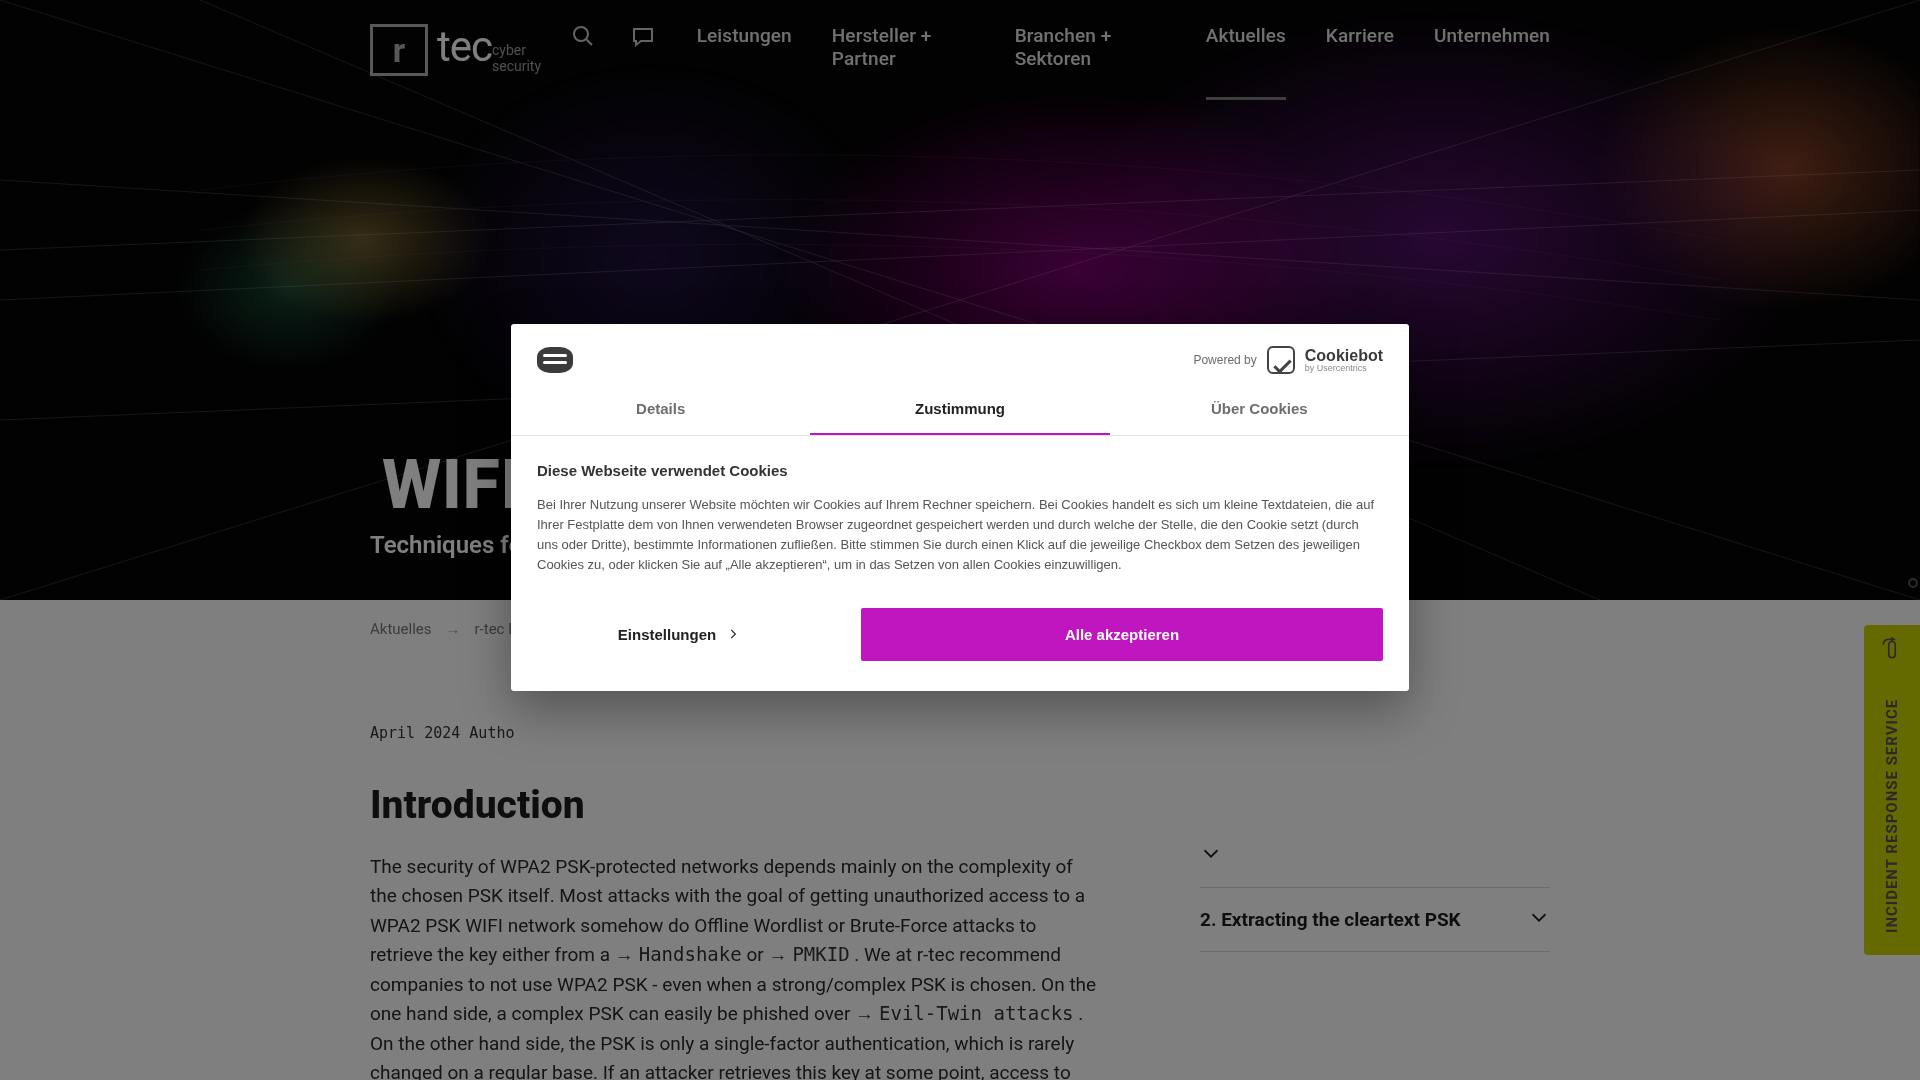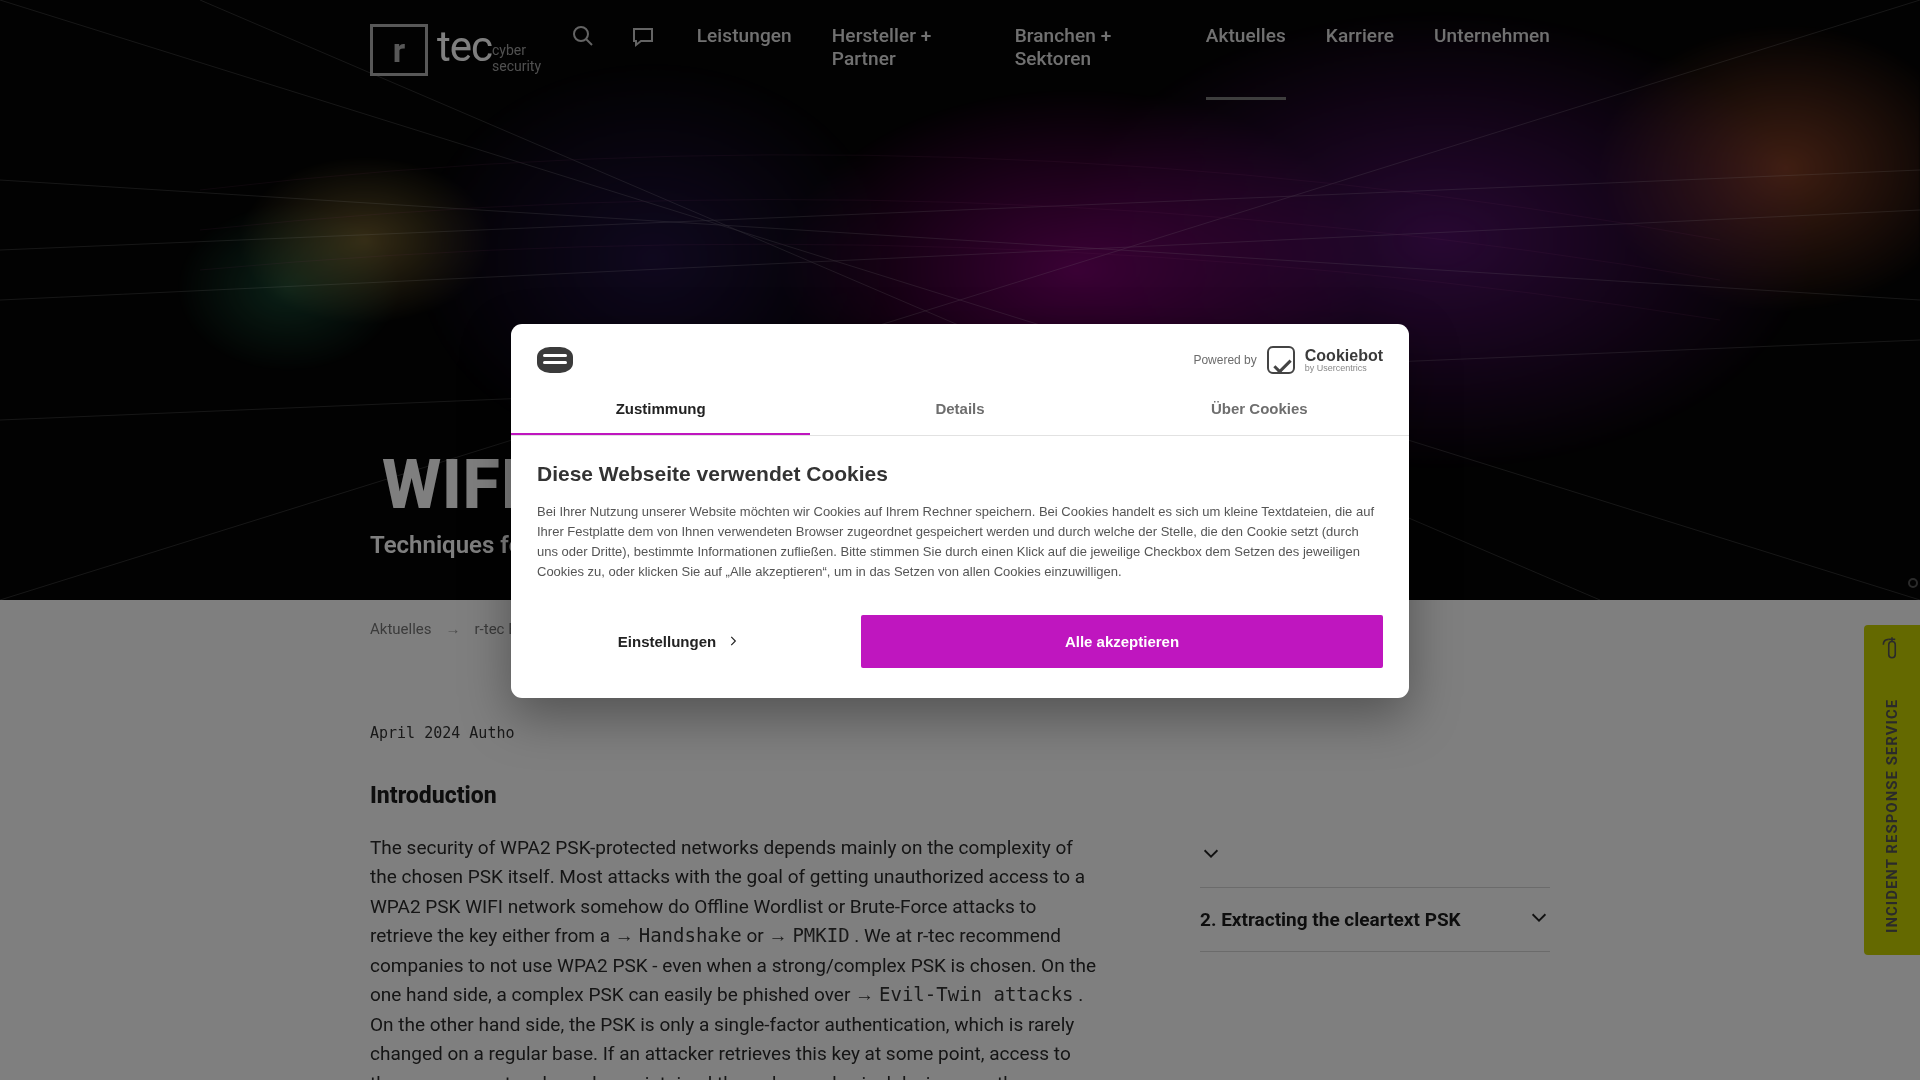--- a/index.html
+++ b/index.html
@@ -101,21 +101,21 @@
   display:flex; gap:14px; align-items:center;
 }
 .breadcrumb .arrow { color:#999; }
 
 
 .main {
   display:flex; padding: 86px 370px 0; gap: 100px;
 }
 .article { flex:1; max-width: 790px; }
 .meta-line { font-family: ui-monospace, "SFMono-Regular", Menlo, monospace; font-size:15px; color:#333; }
-.article h2 { font-size: 23px; font-weight: 800; color:#1d1d1d; margin-top: 40px; margin-bottom: 24px; }
+.article h2 { font-size: 39px; font-weight: 800; color:#1d1d1d; margin-top: 40px; margin-bottom: 24px; }
 .article p { font-size: 19px; line-height: 1.55; color:#2a2a2a; }
 .inline-link { color:#333; text-decoration:none; display:inline-flex; align-items:center; gap:5px; font-family: ui-monospace, monospace;}
 .inline-link::before { content:"→"; font-family: sans-serif; }
 
 .toc { width: 350px; padding-top: 100px; }
 .toc-item {
   display:flex; justify-content:space-between; align-items:center;
   border-bottom:1px solid #d7d7d7;
   padding: 18px 0;
   font-size: 19px; font-weight: 700; color:#1d1d1d;
@@ -153,21 +153,21 @@
 .dim {
   position:absolute; inset:0; background:rgba(0,0,0,0.5);
   z-index: 50;
   pointer-events:none;
 }
 
 
 .modal {
   position:absolute; z-index:60;
   left: 50%; top: 324px; transform:translateX(-50%);
-  width: 898px; background:#fff; border-radius:11px;
+  width: 898px; background:#fff; border-radius:3px;
   box-shadow: 0 18px 50px rgba(0,0,0,0.35);
   color:#333;
   font-family: Arial, sans-serif;
 }
 .modal-top { display:flex; justify-content:space-between; align-items:center; padding: 22px 26px 10px 26px; }
 .modal-logo {
   width:36px; height:26px; background:#3b3b3b; border-radius:13px/10px;
   position:relative;
 }
 .modal-logo::before,
@@ -184,21 +184,21 @@
 .modal-cb .cbicon::after{content:"";position:absolute;left:5px;top:12px;width:14px;height:6px;border-left:3px solid #444;border-bottom:3px solid #444;transform:rotate(-45deg);}
 
 .modal-tabs { display:flex; border-bottom:1px solid #e2e2e2; }
 .modal-tab {
   flex:1; text-align:center; padding:16px 0; font-size:15px; color:#6e6e6e;
   border-bottom:2px solid transparent; cursor:pointer; font-weight:600;
 }
 .modal-tab.active { color:#222; border-bottom:2px solid #bf16bf; }
 
 .modal-body { padding: 26px 26px 10px 26px; }
-.modal-body h3 { font-size:21px; font-weight:700; margin-bottom:16px; color:#333;}
+.modal-body h3 { font-size:15px; font-weight:700; margin-bottom:16px; color:#333;}
 .modal-body p { font-size:13px; line-height:1.55; color:#555; }
 
 .modal-actions {
   display:flex; gap:40px; padding: 22px 26px 30px 26px; align-items:center;
 }
 .settings-link {
   display:inline-flex; align-items:center; gap:10px;
   font-weight:700; font-size:15px; color:#222;
   padding:16px 0; width:284px; justify-content:center; cursor:pointer;
 }
@@ -331,22 +331,22 @@
     <div class="modal-cb">
       <span>Powered by</span>
       <span class="cbicon"></span>
       <span class="brandbox">
         <span class="big">Cookiebot</span>
         <span class="sm">by Usercentrics</span>
       </span>
     </div>
   </div>
   <div class="modal-tabs">
+    <div class="modal-tab">Details</div>
     <div class="modal-tab active">Zustimmung</div>
-    <div class="modal-tab">Details</div>
     <div class="modal-tab">Über Cookies</div>
   </div>
   <div class="modal-body">
     <h3>Diese Webseite verwendet Cookies</h3>
     <p>Bei Ihrer Nutzung unserer Website möchten wir Cookies auf Ihrem Rechner speichern. Bei Cookies handelt es sich um kleine Textdateien, die auf Ihrer Festplatte dem von Ihnen verwendeten Browser zugeordnet gespeichert werden und durch welche der Stelle, die den Cookie setzt (durch uns oder Dritte), bestimmte Informationen zufließen. Bitte stimmen Sie durch einen Klick auf die jeweilige Checkbox dem Setzen des jeweiligen Cookies zu, oder klicken Sie auf „Alle akzeptieren“, um in das Setzen von allen Cookies einzuwilligen.</p>
   </div>
   <div class="modal-actions">
     <span class="settings-link">
       <span>Einstellungen</span>
       <svg viewBox="0 0 24 24">

